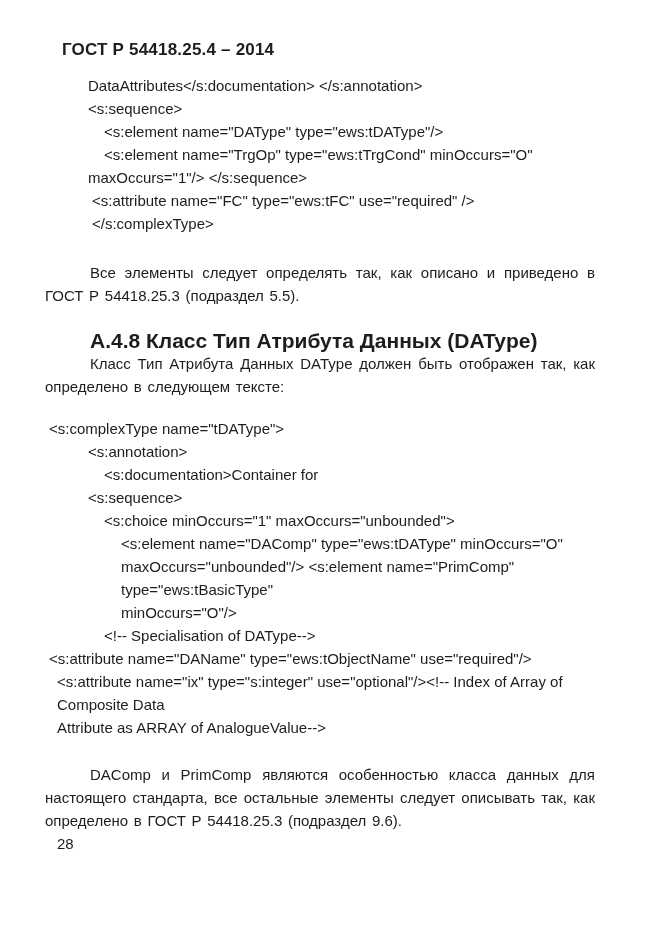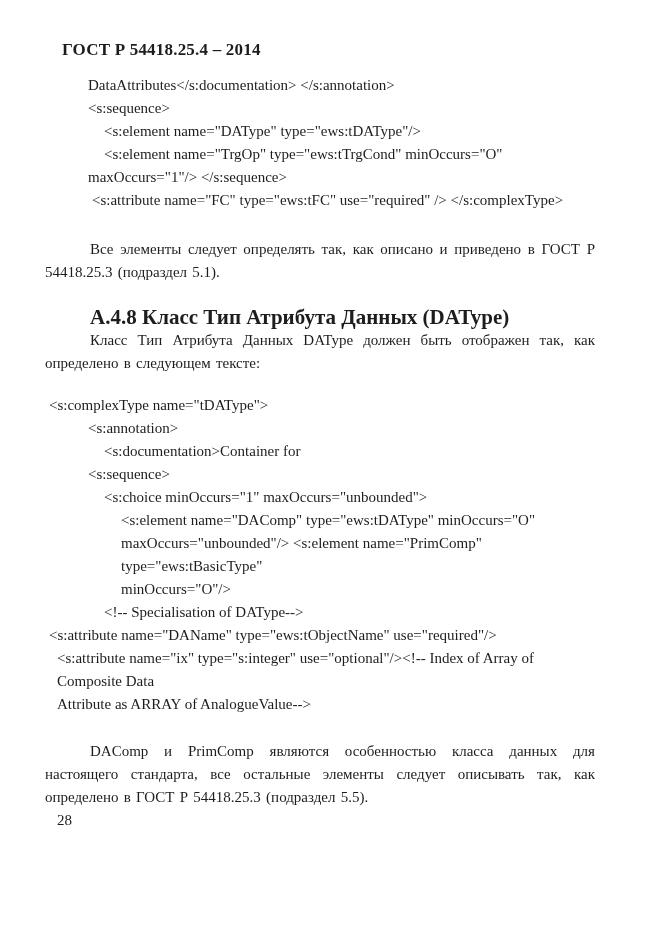--- a/index.html
+++ b/index.html
@@ -7,21 +7,21 @@
     padding: 0;
     background: #ffffff;
   }
   .page {
     position: relative;
     width: 647px;
     height: 935px;
     box-sizing: border-box;
     background: #ffffff;
     color: #1d1d1d;
-    font-family: Liberation Serif, serif;
+    font-family: Liberation Sans, sans-serif;
     font-size: 15px;
     padding: 40px 52px 0 45px;
     overflow: hidden;
   }
   .doc-header {
     margin: 0 0 0 17px;
     font-size: 17px;
     font-weight: bold;
     line-height: 20px;
     letter-spacing: 0.2px;
@@ -71,38 +71,38 @@
 
   <div class="code-block code-block-1">
     <div class="code-line cb">DataAttributes&lt;/s:documentation&gt; &lt;/s:annotation&gt;</div>
     <div class="code-line cb">&lt;s:sequence&gt;</div>
     <div class="code-line cc">&lt;s:element name="DAType" type="ews:tDAType"/&gt;</div>
     <div class="code-line cc">&lt;s:element name="TrgOp" type="ews:tTrgCond" minOccurs="O"</div>
     <div class="code-line cb">maxOccurs="1"/&gt; &lt;/s:sequence&gt;</div>
     <div class="code-line cf">&lt;s:attribute name="FC" type="ews:tFC" use="required" /&gt; &lt;/s:complexType&gt;</div>
   </div>
 
-  <p class="para para-1">Все элементы следует определять так, как описано и приведено в ГОСТ Р 54418.25.3 (подраздел 5.1).</p>
+  <p class="para para-1">Все элементы следует определять так, как описано и приведено в ГОСТ Р 54418.25.3 (подраздел 5.5).</p>
 
   <div class="section-heading">А.4.8 Класс Тип Атрибута Данных (DAType)</div>
 
   <p class="para para-2">Класс Тип Атрибута Данных DAType должен быть отображен так, как определено в следующем тексте:</p>
 
   <div class="code-block code-block-2">
     <div class="code-line ca">&lt;s:complexType name="tDAType"&gt;</div>
     <div class="code-line cb">&lt;s:annotation&gt;</div>
     <div class="code-line cc">&lt;s:documentation&gt;Container for</div>
     <div class="code-line cb">&lt;s:sequence&gt;</div>
     <div class="code-line cc">&lt;s:choice minOccurs="1" maxOccurs="unbounded"&gt;</div>
     <div class="code-line cd">&lt;s:element name="DAComp" type="ews:tDAType" minOccurs="O"</div>
     <div class="code-line cd">maxOccurs="unbounded"/&gt; &lt;s:element name="PrimComp" type="ews:tBasicType"</div>
     <div class="code-line cd">minOccurs="O"/&gt;</div>
     <div class="code-line cc">&lt;!-- Specialisation of DAType--&gt;</div>
     <div class="code-line ca">&lt;s:attribute name="DAName" type="ews:tObjectName" use="required"/&gt;</div>
     <div class="code-line ce">&lt;s:attribute name="ix" type="s:integer" use="optional"/&gt;&lt;!-- Index of Array of Composite Data</div>
     <div class="code-line ce">Attribute as ARRAY of AnalogueValue--&gt;</div>
   </div>
 
-  <p class="para para-3">DAComp и PrimComp являются особенностью класса данных для настоящего стандарта, все остальные элементы следует описывать так, как определено в ГОСТ Р 54418.25.3 (подраздел 5.5).</p>
+  <p class="para para-3">DAComp и PrimComp являются особенностью класса данных для настоящего стандарта, все остальные элементы следует описывать так, как определено в ГОСТ Р 54418.25.3 (подраздел 9.6).</p>
 
   <div class="page-number">28</div>
 
 </div>
 
 </body></html>

